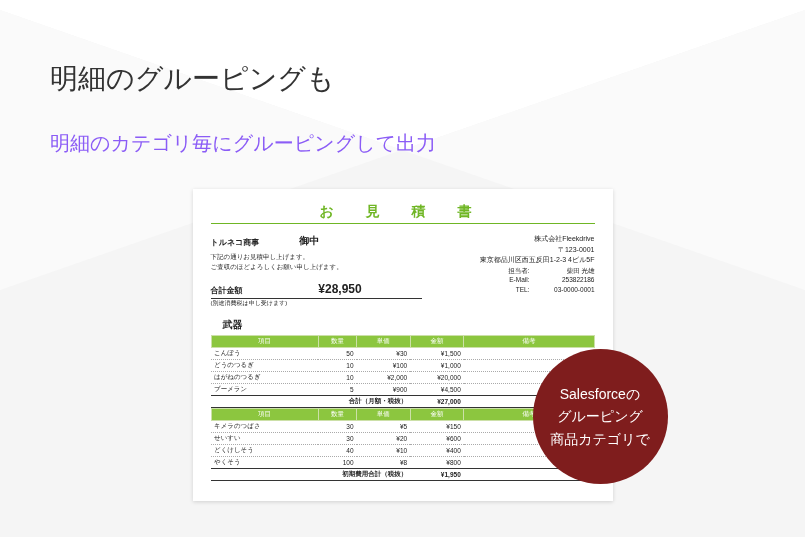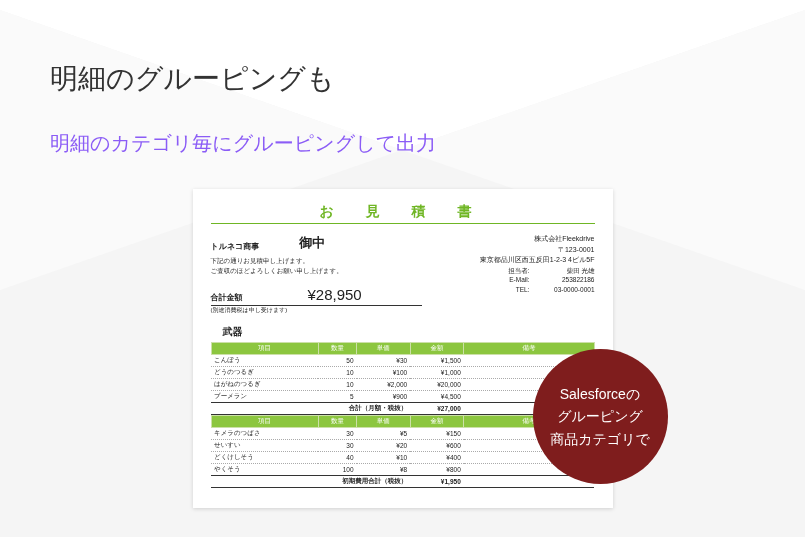--- a/index.html
+++ b/index.html
@@ -62,26 +62,26 @@
   }
   .doc-header {
     display: flex;
     justify-content: space-between;
     margin-bottom: 8px;
   }
   .doc-header-left { width: 55%; }
   .doc-header-right { width: 42%; text-align: right; font-size: 7px; line-height: 1.5; }
   .client-row { display: flex; align-items: flex-end; gap: 40px; margin-bottom: 4px; }
   .client-name { font-weight: bold; font-size: 8px; }
-  .client-suffix { font-weight: bold; font-size: 13px; }
+  .client-suffix { font-weight: bold; font-size: 10px; }
   .intro-text { font-size: 6.5px; line-height: 1.5; margin: 4px 0 8px 0; }
   .total-box { border-bottom: 1px solid #333; padding: 2px 0; display: flex; align-items: baseline; gap: 24px; }
   .total-label { font-weight: bold; font-size: 8px; }
   .total-note { font-size: 6px; }
-  .total-amount { font-weight: normal; font-size: 15px; margin-left: auto; margin-right: 60px; }
+  .total-amount { font-weight: bold; font-size: 12px; margin-left: auto; margin-right: 60px; }
   .info-row { display: flex; justify-content: flex-end; gap: 10px; font-size: 6.5px; }
   .info-label { min-width: 30px; text-align: right; }
   .info-val { min-width: 55px; text-align: right; }
 
   .group-title { font-weight: bold; font-size: 10px; margin: 10px 0 3px 12px; }
   .items-table { width: 100%; border-collapse: collapse; font-size: 6.5px; }
   .items-table th {
     background: #8cc63f;
     color: #fff;
     font-weight: normal;

